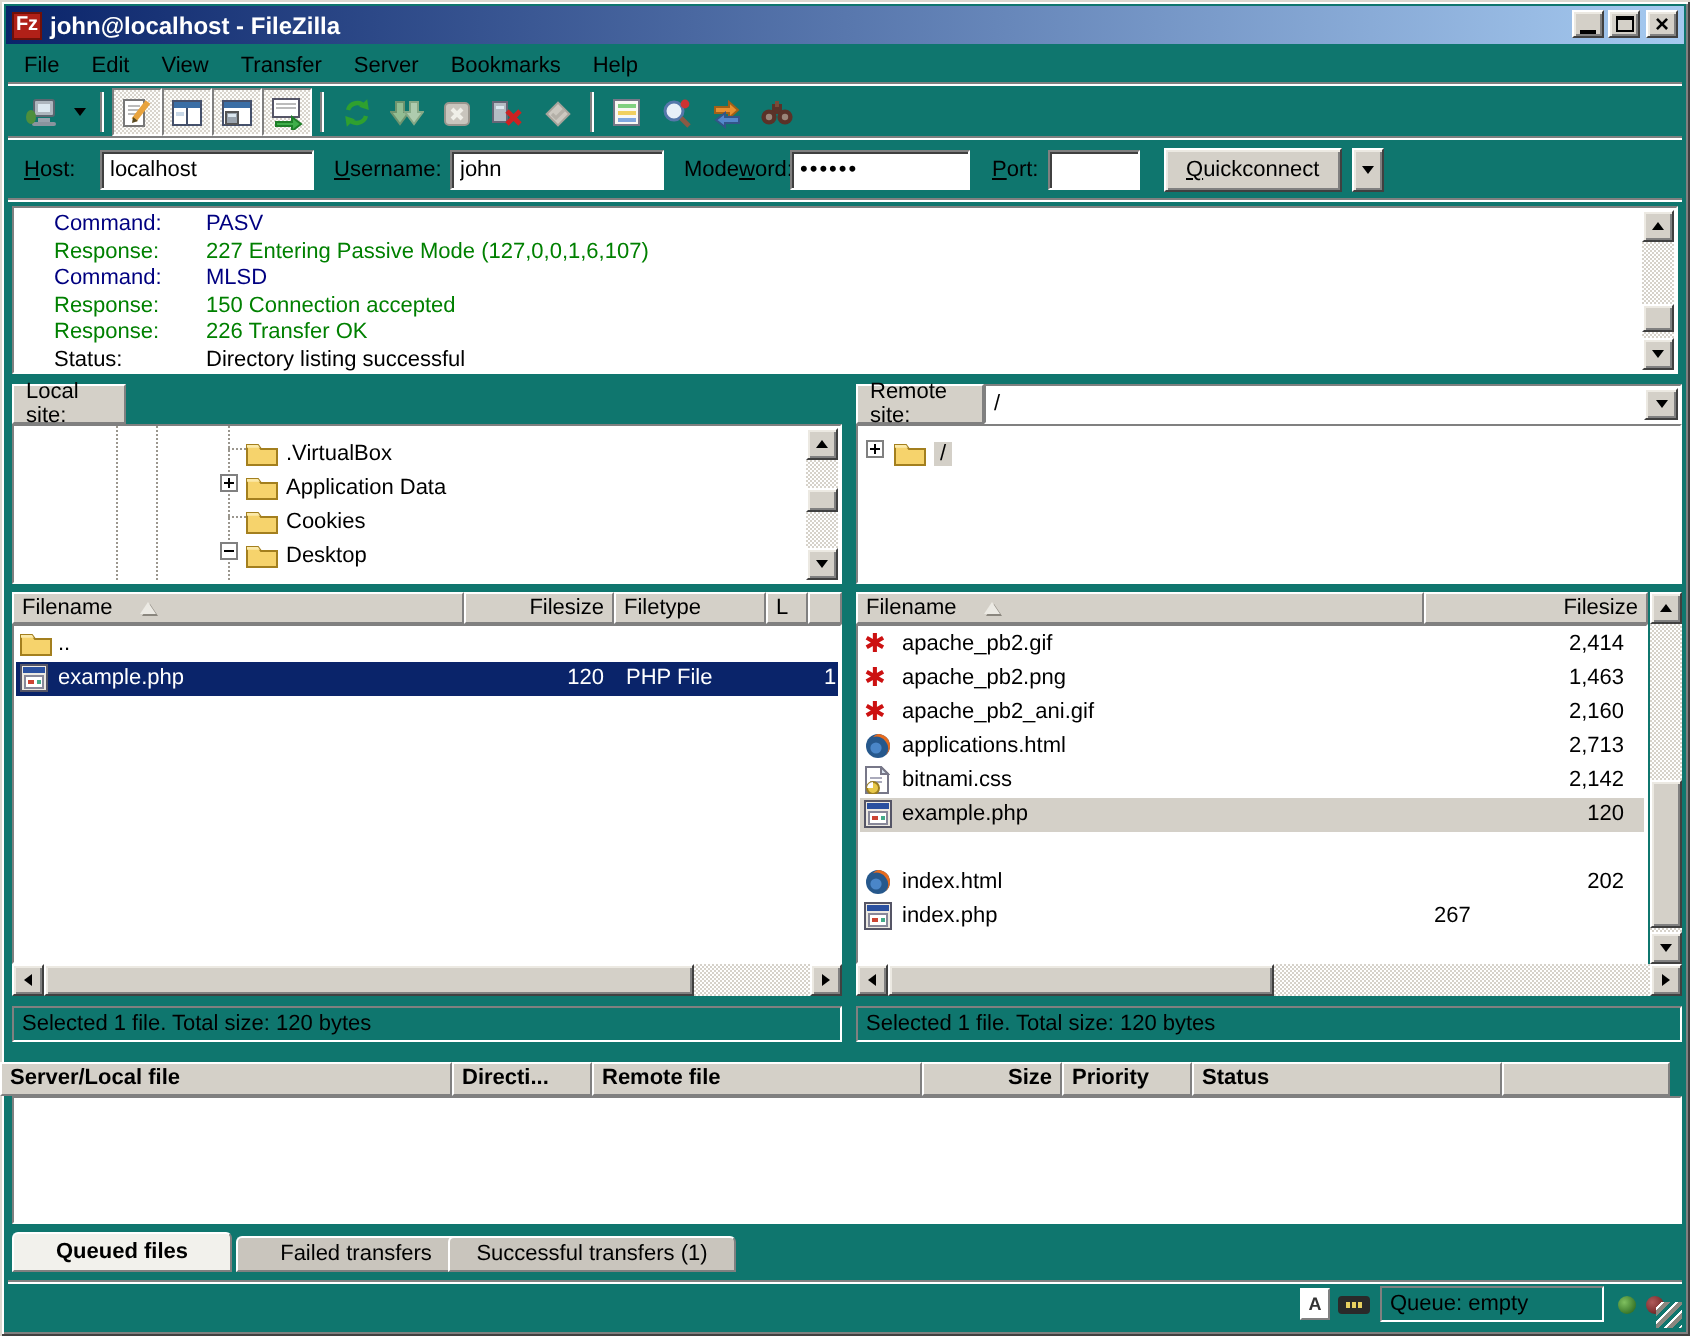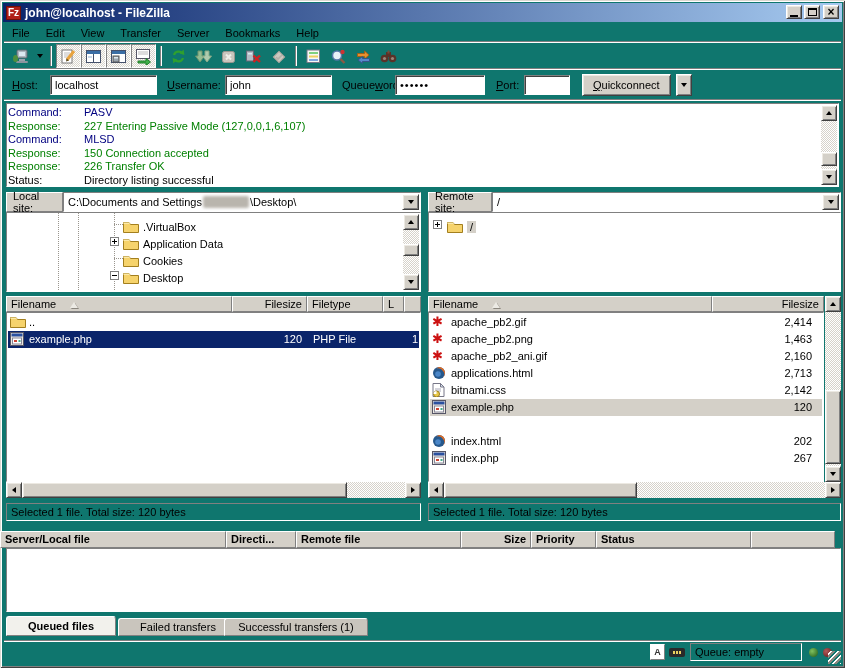--- a/index.html
+++ b/index.html
@@ -39,21 +39,21 @@
   .tri-rt{width:0;height:0;border-top:3px solid transparent;border-bottom:3px solid transparent;border-left:4px solid #000;}
   
   #qcbar{left:4px;top:71px;width:837px;height:28px;}
   .qclabel{position:absolute;top:8px;}
   .mn{text-decoration:underline;}
   .qcfield{position:absolute;top:4px;height:20px;background:#fff;border:1px solid;border-color:#808080 #fff #fff #808080;
            box-shadow:inset 1px 1px 0 #404040;font-size:11px;padding:2px 4px;outline:none;}
   #qcbtn{position:absolute;top:3px;height:22px;display:flex;align-items:center;justify-content:center;padding:0 10px;}
   
   #log{left:6px;top:103px;width:833px;height:84px;background:#fff;}
-  .logline{display:flex;line-height:13.5px;padding-left:1px;white-space:nowrap;}
+  .logline{display:flex;line-height:13.5px;padding-left:20px;white-space:nowrap;}
   .loglabel{width:76px;flex:none;}
   .t-command{color:#000080;}
   .t-response{color:#008000;}
   .t-status{color:#000;}
   
   .track{background-image:conic-gradient(#fff 0 25%,#d6d2ca 0 50%,#fff 0 75%,#d6d2ca 0);background-size:2px 2px;}
   .sbbtn{position:absolute;width:16px;height:16px;display:flex;align-items:center;justify-content:center;}
   .sbthumb{position:absolute;}
   
   .sitelabel{position:absolute;top:192px;height:20px;display:flex;align-items:center;padding:0 6px;}
@@ -239,21 +239,21 @@
     </div>
   </div>
 
   <div class="abs etch" style="left:4px;top:68px;width:837px;"></div>
 
   <div id="qcbar" class="abs">
     <span class="qclabel" style="left:8px;"><span class="mn">H</span><span>ost:</span></span>
     <input class="qcfield" style="left: 46px; width: 107px;" value="localhost">
     <span class="qclabel" style="left:163px;"><span class="mn">U</span><span>sername:</span></span>
     <input class="qcfield" style="left: 221px; width: 107px;" value="john">
-    <span class="qclabel" style="left:338px;"><span>Queue</span><span class="mn">w</span><span>ord:</span></span>
+    <span class="qclabel" style="left:338px;"><span>Mode</span><span class="mn">w</span><span>ord:</span></span>
     <input class="qcfield" style="left: 391px; width: 90px; letter-spacing: 1px;" value="••••••">
     <span class="qclabel" style="left:492px;"><span class="mn">P</span><span>ort:</span></span>
     <input class="qcfield" style="left: 520px; width: 46px;" value="">
     <div id="qcbtn" class="raised2" style="left:578px;">
         <span><span class="mn">Q</span><span>uickconnect</span></span>
       </div>
     <div class="raised2" style="position:absolute;left:672px;top:3px;width:16px;height:22px;display:flex;align-items:center;justify-content:center;">
         <div class="tri-dn"></div>
       </div>
   </div>
@@ -294,28 +294,20 @@
       <div class="sbthumb raised2" style="top:47px;height:14px;left:0;width:16px;"></div>
       <div class="sbbtn raised2" style="bottom:0;">
           <div class="tri-dn"></div>
         </div>
     </div>
   </div>
 
   <div class="sitelabel raised" style="left:6px;width:57px;">
       <span>Local site:</span>
     </div>
-  <div class="combo sunkenlite" style="left:63px;width:358px;">
-    <span>C:\Documents and Settings</span>
-      <span class="blurseg"></span>
-      <span>\Desktop\</span>
-    <div class="combobtn raised2">
-        <div class="tri-dn"></div>
-      </div>
-  </div>
 
   <div class="sitelabel raised" style="left:428px;width:64px;">
       <span>Remote site:</span>
     </div>
   <div class="combo sunkenlite" style="left:492px;width:349px;">
     <span>/</span>
     <div class="combobtn raised2">
         <div class="tri-dn"></div>
       </div>
   </div>
@@ -501,21 +493,21 @@
       <span class="cell" style="left:2px;top:1px;">
           <svg width="14" height="14" viewBox="0 0 14 14">
             <rect x="0.5" y="0.5" width="13" height="13" fill="#ece9e2" stroke="#556"></rect>
             <rect x="1.5" y="1.5" width="11" height="3" fill="#2a50a0"></rect>
             <rect x="2.5" y="6" width="9" height="6" fill="#fff" stroke="#889"></rect>
             <rect x="4" y="8" width="3" height="2" fill="#cc4433"></rect>
             <rect x="8.5" y="8" width="2" height="2" fill="#4a8"></rect>
           </svg>
         </span>
       <span class="cell" style="left:21px;">index.php</span>
-      <span class="cell" style="left:287px;width:95px;text-align:right;">267</span>
+      <span class="cell" style="left:287px;width:95px;">267</span>
     </div>
   </div>
 
   <div class="abs track" style="left:825px;top:296px;width:16px;height:186px;">
     <div class="sbbtn raised2" style="top:0;">
         <div class="tri-up"></div>
       </div>
     <div class="sbthumb raised2" style="top:94px;height:74px;left:0;width:16px;"></div>
     <div class="sbbtn raised2" style="bottom:0;">
         <div class="tri-dn"></div>

